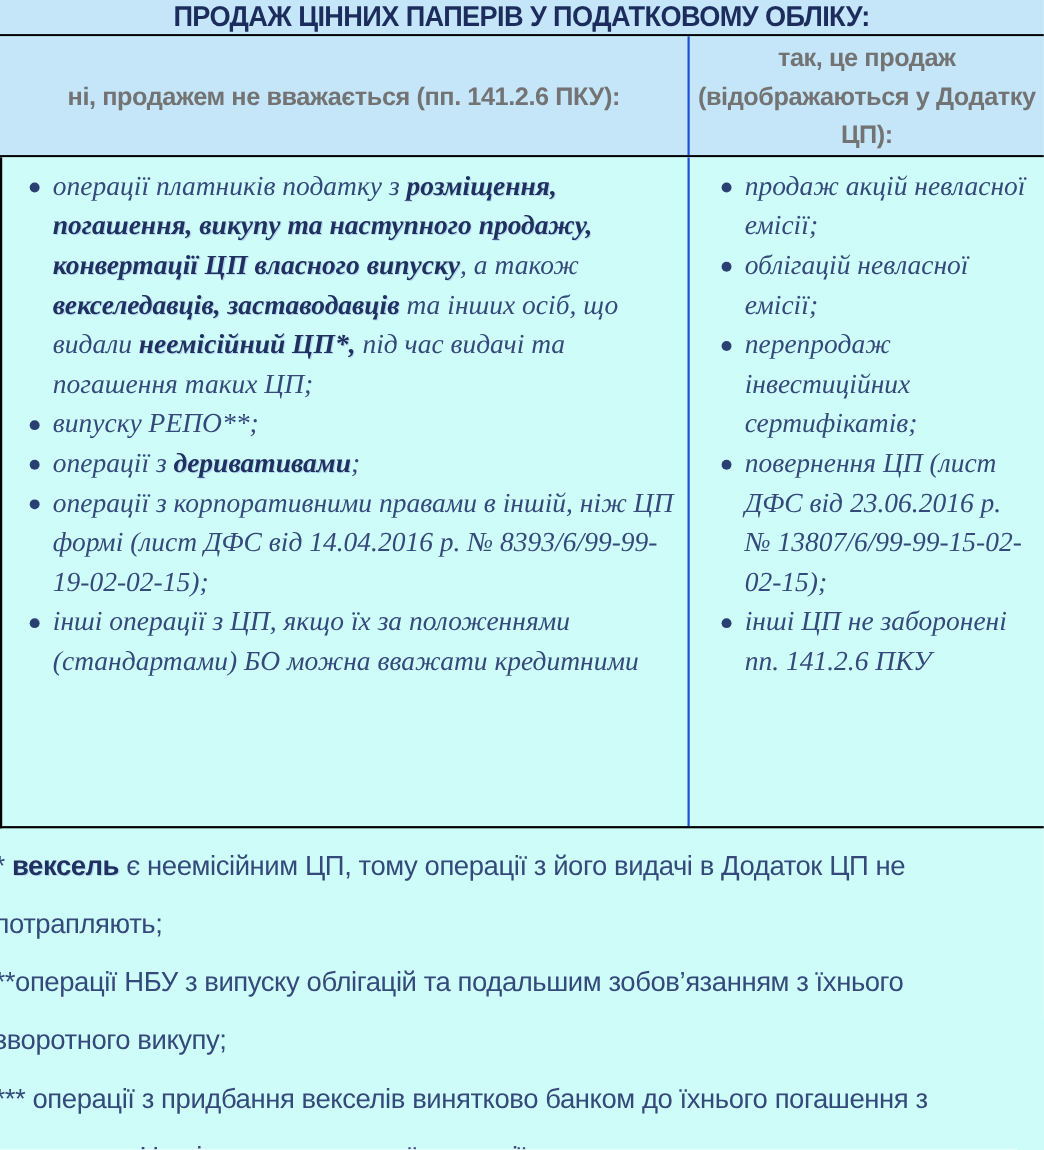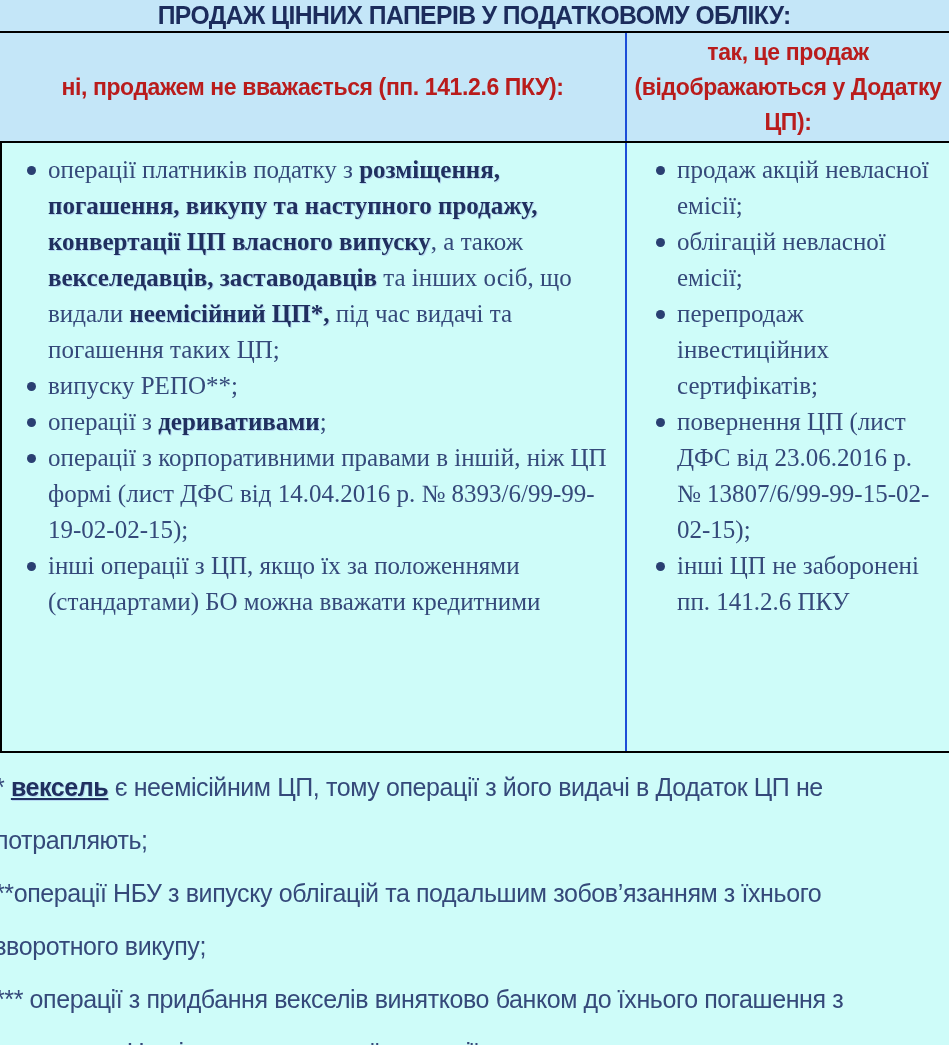--- a/index.html
+++ b/index.html
@@ -30,56 +30,56 @@
     height:110px;
     background:#c4e6f8;
     border-bottom:2px solid #000;
     display:flex;
   }
   .row-header .cell {
     display:flex; align-items:center; justify-content:center;
     text-align:center;
     font-family:"Liberation Sans", sans-serif;
     font-weight:bold; font-size:23px; line-height:35px; letter-spacing:-0.4px;
-    color:#b91c1c;
+    color:#737373;
   }
   .cell-left  { width:627px; border-right:2px solid #1d4ed8; }
   .cell-right { flex:1; padding:0 4px; }
   .row-body {
     height:610px;
     background:#cefcf9;
     border-bottom:2px solid #000;
     border-left:2px solid #000;
     display:flex;
     overflow:hidden;
   }
   .row-body .cell-left  { width:625px; }
   .row-body ul {
     list-style:none;
     margin:0; padding:9px 6px 0 46px;
-    font-size:25px; line-height:36px;
+    font-size:25px; line-height:36px;font-style:italic;
   }
   .row-body li { position:relative; margin:0; }
   .row-body li::before {
     content:"";
     position:absolute; left:-21px; top:14px;
     width:9px; height:9px; border-radius:50%;
     background:#2a3f72;
   }
   .b { font-weight:bold; color:#20305f; text-shadow:1px 1px 0 rgba(150,172,230,0.45); }
   
   .footnotes {
     padding-top:8px;
     margin-left:-5px;
     font-family:"Liberation Sans", sans-serif;
     font-size:25px; line-height:53px; letter-spacing:-0.4px;
     color:#35497a;
   }
   .footnotes p { margin:0; }
-  .footnotes .b { text-shadow:1px 1px 0 rgba(150,172,230,0.45);text-decoration:underline; }
+  .footnotes .b { text-shadow:1px 1px 0 rgba(150,172,230,0.45); }
 </style>
 </head>
 <body>
 
 <div class="page">
 
   <div class="row-title">
     <span class="title-text">ПРОДАЖ ЦІННИХ ПАПЕРІВ У ПОДАТКОВОМУ ОБЛІКУ:</span>
   </div>
 

